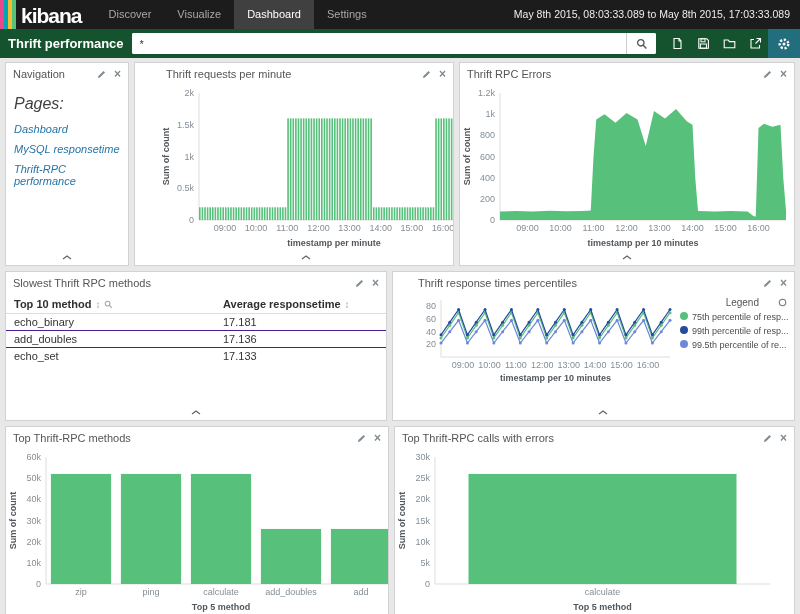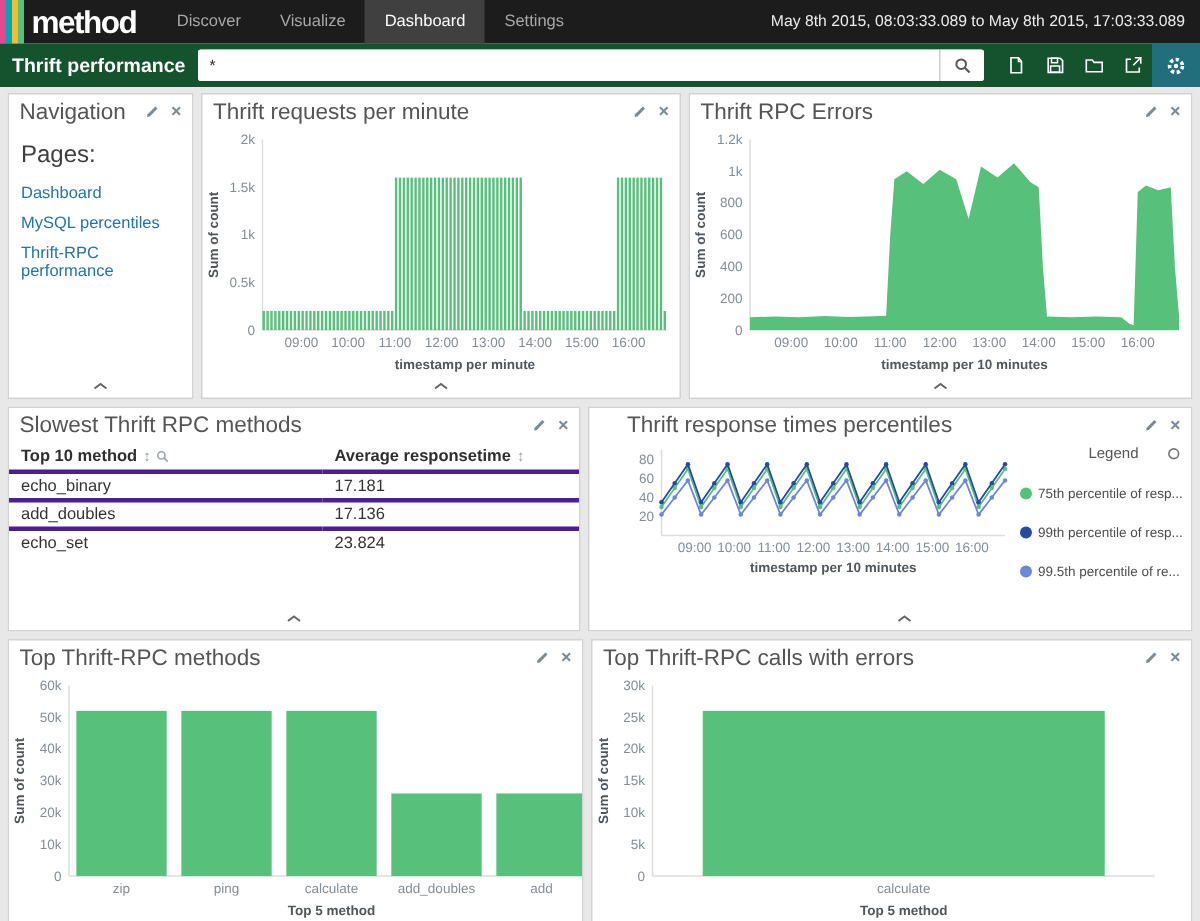--- a/index.html
+++ b/index.html
@@ -25,66 +25,66 @@
   .search-btn { width:30px; height:100%; border:none; border-left:1px solid #ccc; background:#fff; display:flex; align-items:center; justify-content:center; cursor:pointer; }
   .tb-icons { display:flex; align-items:stretch; height:100%; }
   .tb-btn { width:26px; display:flex; align-items:center; justify-content:center; cursor:pointer; }
   .tb-btn.gear-wrap { width:32px; background:#226e7c; }
 
   
   .content { padding:4px 5px; display:flex; flex-direction:column; gap:5px; }
   .row { display:flex; gap:5px; }
   .panel { background:#fff; border:1px solid #d2d2d2; display:flex; flex-direction:column; }
   .panel-header { height:22px; display:flex; align-items:center; padding:0 7px; flex:none; }
-  .panel-title { font-size:15px; color:#555; flex:1; white-space:nowrap; overflow:hidden; }
+  .panel-title { font-size:11px; color:#555; flex:1; white-space:nowrap; overflow:hidden; }
   .panel-actions { display:flex; gap:7px; align-items:center; }
   .panel-actions .close { color:#7d8b93; font-size:12px; font-weight:bold; cursor:pointer; line-height:1; }
   .panel-body { flex:1; position:relative; overflow:hidden; display:flex; }
   .panel-footer { height:15px; flex:none; display:flex; align-items:center; justify-content:center; cursor:pointer; }
 
-  .p-nav { width:124px; } .p-req { width:320px; } .p-rpcerr { flex:1; }
+  .p-nav { width:124px; } .p-req { width:320px;padding-left:24px; } .p-rpcerr { flex:1; }
   .p-table { width:400px; } .p-perc { flex:1;padding-left:18px; }
   .p-methods { width:384px; } .p-callserr { flex:1; }
 
   .chart { flex:1; height:100%; }
   .chart svg { display:block; }
 
   
-  .nav-body { display:block; padding:6px 8px; }
+  .nav-body { display:block; padding:6px 8px;font-style:italic; }
   .pages-h { font-size:16px; color:#3f3f3f; font-weight:normal; margin:4px 0 10px; }
   .page-link { display:block; font-size:11px; color:#2574a7; text-decoration:none; margin:8px 0; cursor:pointer; }
 
   
   .tbl-wrap { display:block; width:100%; overflow:hidden; }
   table.tbl { width:100%; border-collapse:collapse; font-size:11px; }
   .tbl th { text-align:left; font-size:11px; color:#2f2f2f; padding:4px 8px 3px; border-bottom:1px solid #ddd; white-space:nowrap; }
-  .tbl td { padding:2px 8px; color:#333; border-top:3px solid #4c1d95; }
+  .tbl td { padding:2px 8px; color:#333; border-top:1px solid #4c1d95; }
   .th-inner { display:flex; align-items:center; gap:4px; }
   .sort-ic { color:#9aa5ab; font-size:10px; cursor:pointer; }
 
   
   .legend { width:116px; flex:none; padding:3px 7px 0 2px; overflow:hidden; }
   .legend-header { display:flex; justify-content:flex-end; align-items:center; gap:19px; font-size:10px; color:#555; cursor:pointer; }
-  .legend-item { display:flex; align-items:center; gap:4px; margin-top:16px; font-size:9px; color:#4d4d4d; cursor:pointer; white-space:nowrap; }
+  .legend-item { display:flex; gap:4px; margin-top:4px; font-size:9px; color:#4d4d4d; cursor:pointer; white-space:nowrap; }
   .legend-item .dot { width:8px; height:8px; border-radius:50%; flex:none; }
 </style>
 </head>
 <body>
 
 <div class="app">
 
   <header class="topbar">
     <div class="logo">
       <div class="logo-bars">
           <div style="background: rgb(232, 71, 139);"></div>
           <div style="background: rgb(0, 166, 181);"></div>
           <div style="background: rgb(242, 188, 51);"></div>
           <div style="background: rgb(87, 193, 123);"></div>
         </div>
-      <span class="logo-text">method</span>
+      <span class="logo-text">kibana</span>
     </div>
     <nav class="nav">
       <a>Discover</a>
       <a>Visualize</a>
       <a class="active">Dashboard</a>
       <a>Settings</a>
     </nav>
     <div class="time">May 8th 2015, 08:03:33.089 to May 8th 2015, 17:03:33.089</div>
   </header>
 
@@ -143,21 +143,21 @@
           <span class="panel-actions">
             <svg width="11" height="11" viewBox="0 0 11 11" style="cursor:pointer">
               <path d="M2 9 L3.9 8.6 L9 3.4 L7.6 2 L2.4 7.1 Z" fill="#7d8b93"></path>
             </svg>
             <span class="close">×</span>
           </span>
         </div>
         <div class="panel-body nav-body">
           <h2 class="pages-h">Pages:</h2>
           <a class="page-link">Dashboard</a>
-          <a class="page-link">MySQL percentiles</a>
+          <a class="page-link">MySQL responsetime</a>
           <a class="page-link">Thrift-RPC performance</a>
         </div>
         <div class="panel-footer">
           <svg width="10" height="5">
               <polyline points="1,4 5,1 9,4" fill="none" stroke="#666" stroke-width="1.3"></polyline>
             </svg>
         </div>
       </div>
 
       <div class="panel p-req">
@@ -386,21 +386,21 @@
               <tr>
                 <td>echo_binary</td>
                 <td>17.181</td>
               </tr>
               <tr>
                 <td>add_doubles</td>
                 <td>17.136</td>
               </tr>
               <tr>
                 <td>echo_set</td>
-                <td>23.824</td>
+                <td>17.133</td>
               </tr>
             </tbody>
           </table>
         </div>
         <div class="panel-footer">
           <svg width="10" height="5">
               <polyline points="1,4 5,1 9,4" fill="none" stroke="#666" stroke-width="1.3"></polyline>
             </svg>
         </div>
       </div>

